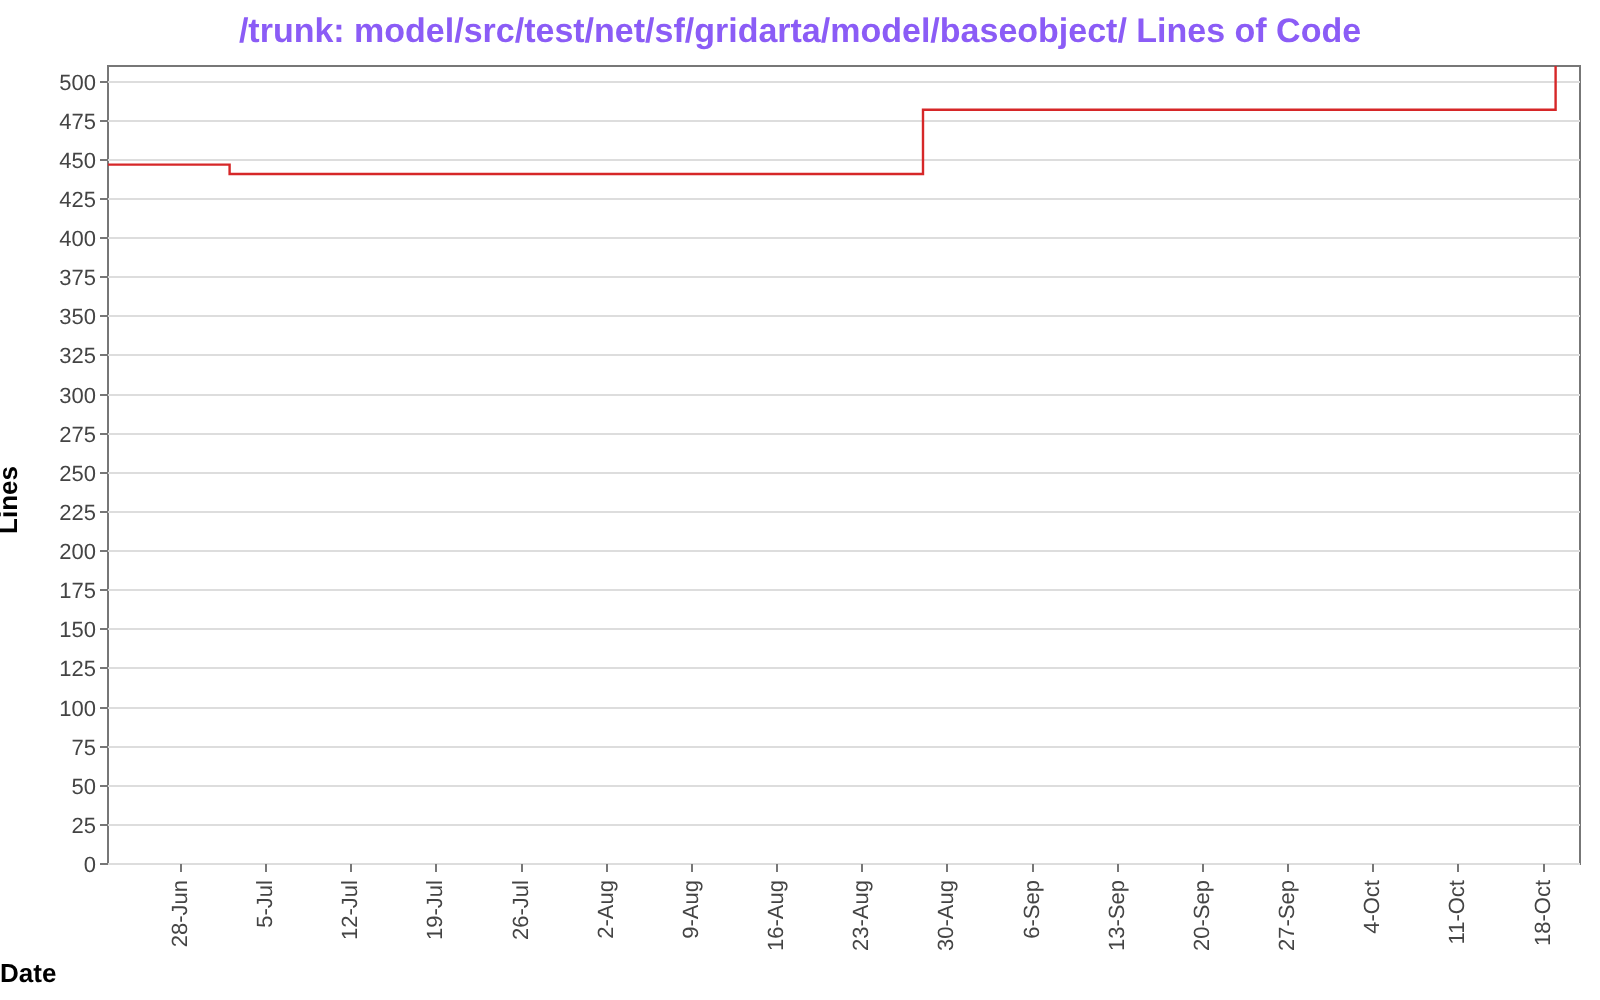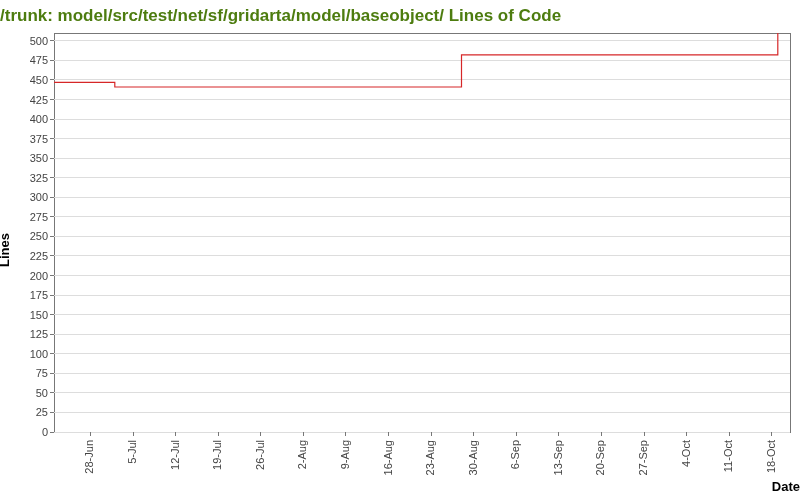--- a/index.html
+++ b/index.html
@@ -14,41 +14,42 @@
   .chart-container {
     position: relative;
     width: 800px;
     height: 500px;
   }
   .chart-title {
     position: absolute;
     top: 6px;
     left: 0;
     right: 0;
+    text-align: center;
     font-size: 17px;
     font-weight: bold;
-    color: #4d7c0f;
+    color: #8b5cf6;
     white-space: nowrap;
   }
   .y-axis-label {
     position: absolute;
     left: 4px;
     top: 50%;
     transform: translate(-50%, -50%) rotate(-90deg);
     transform-origin: center;
     font-size: 13px;
     font-weight: bold;
     color: #000;
   }
   .x-axis-label {
     position: absolute;
     bottom: 6px;
     left: 0;
     right: 0;
-    text-align: right;
+    text-align: left;
     font-size: 13px;
     font-weight: bold;
     color: #000;
   }
   svg.plot {
     position: absolute;
     left: 0;
     top: 0;
   }
   .tick-text {

